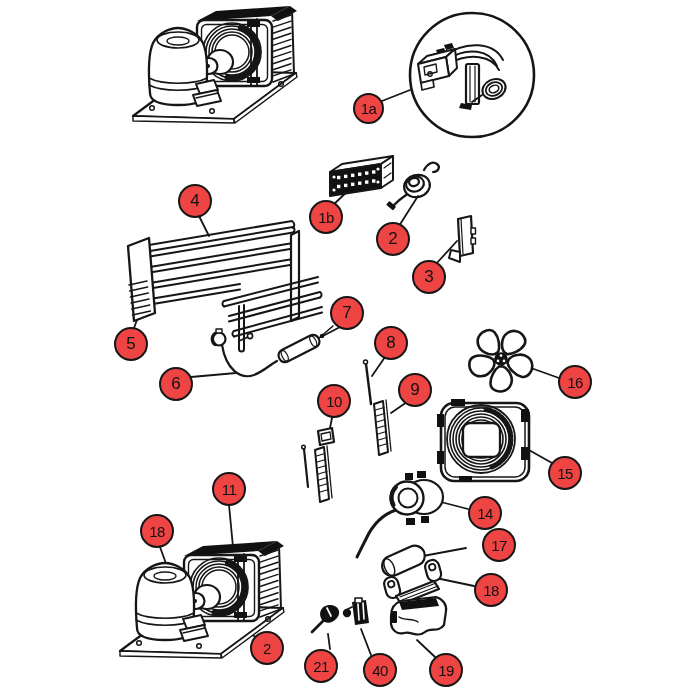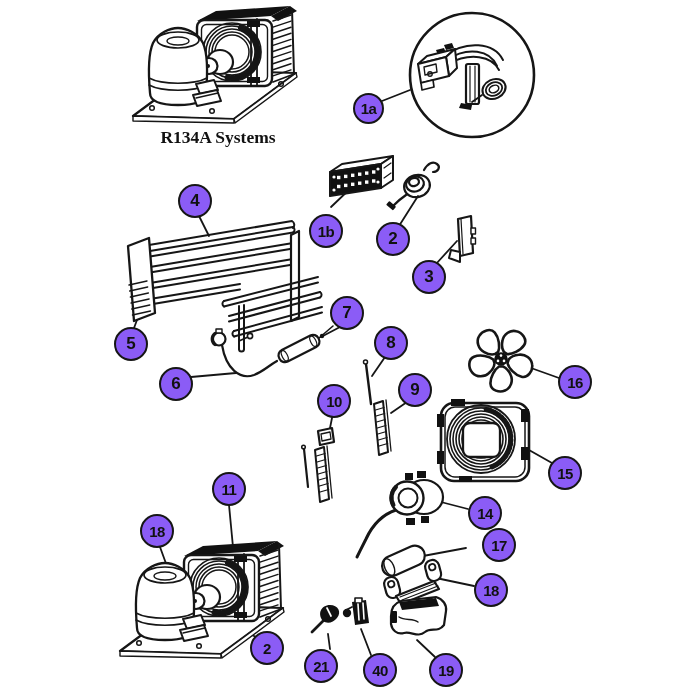--- a/index.html
+++ b/index.html
@@ -1,21 +1,21 @@
 <!DOCTYPE html>
 <html><head>
 <meta charset="utf-8">
 <style>
   html,body{margin:0;padding:0;background:#fff;}
   #stage{position:relative;width:700px;height:700px;background:#ffffff;overflow:hidden;
          font-family:"Liberation Sans",sans-serif;}
   #art{position:absolute;left:0;top:0;}
   .callout{position:absolute;width:34px;height:34px;border:2px solid #161616;border-radius:50%;
-           background:#8b5cf6;display:flex;align-items:center;justify-content:center;
-           font-weight:bold;font-size:17px;color:#111;box-sizing:border-box;
+           background:#ef4444;display:flex;align-items:center;justify-content:center;
+           font-weight:normal;font-size:17px;color:#111;box-sizing:border-box;
            font-family:"Liberation Sans",sans-serif;cursor:pointer;}
   .callout.two{font-size:15px;letter-spacing:-0.5px;}
   .callout.small{width:31px;height:31px;}
   #caption{position:absolute;left:137px;top:127px;width:162px;text-align:center;
            font-family:"Liberation Serif",serif;font-weight:bold;font-size:17.5px;color:#111;}
 </style>
 </head>
 <body>
 
 <div id="stage">
@@ -349,24 +349,23 @@
     <line x1="363" y1="603" x2="364" y2="619" stroke="#fff" stroke-width="1.6"></line>
   </g>
 
   <g>
     <line x1="312" y1="632" x2="326" y2="618" stroke-width="2.8"></line>
     <path d="M323,621 C317,614 321,605 330,605 C338,605 342,612 337,618 C333,623 327,624 323,621 Z" fill="#111" stroke="none"></path>
     <line x1="327" y1="608" x2="331" y2="616" stroke="#fff" stroke-width="1.7"></line>
   </g>
 </svg>
 
-<div id="caption">R134A Systems</div>
 
 <div class="callout two small" style="left:353px;top:93px">1a</div>
-<div class="callout two" style="left:309px;top:214px">1b</div>
+<div class="callout two" style="left:309px;top:200px">1b</div>
 <div class="callout" style="left:376px;top:222px">2</div>
 <div class="callout" style="left:412px;top:260px">3</div>
 <div class="callout" style="left:178px;top:184px">4</div>
 <div class="callout" style="left:114px;top:327px">5</div>
 <div class="callout" style="left:159px;top:367px">6</div>
 <div class="callout" style="left:330px;top:296px">7</div>
 <div class="callout" style="left:374px;top:326px">8</div>
 <div class="callout" style="left:398px;top:373px">9</div>
 <div class="callout two" style="left:317px;top:384px">10</div>
 <div class="callout two" style="left:212px;top:472px">11</div>

